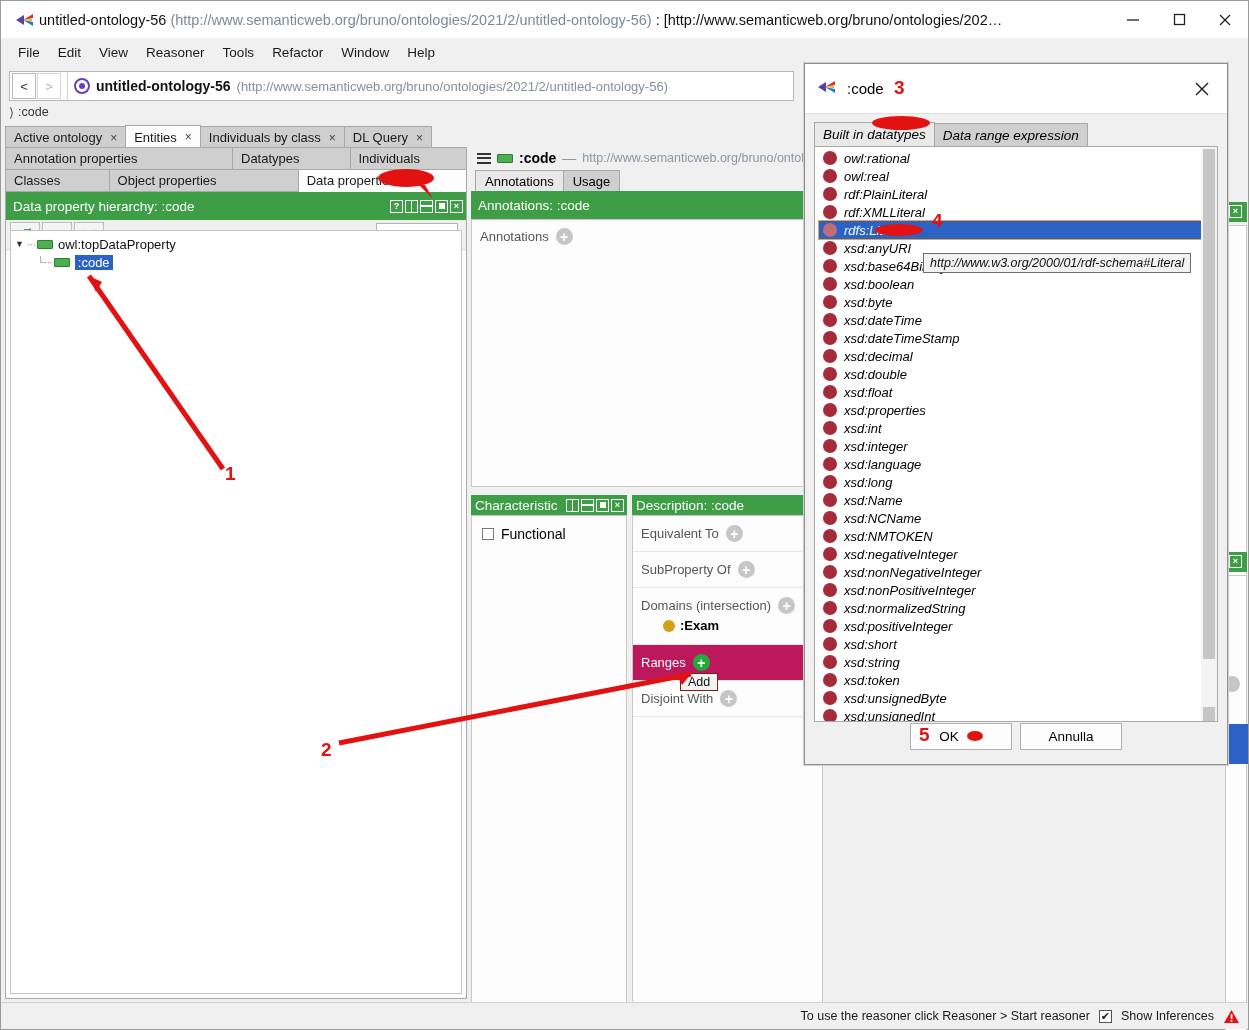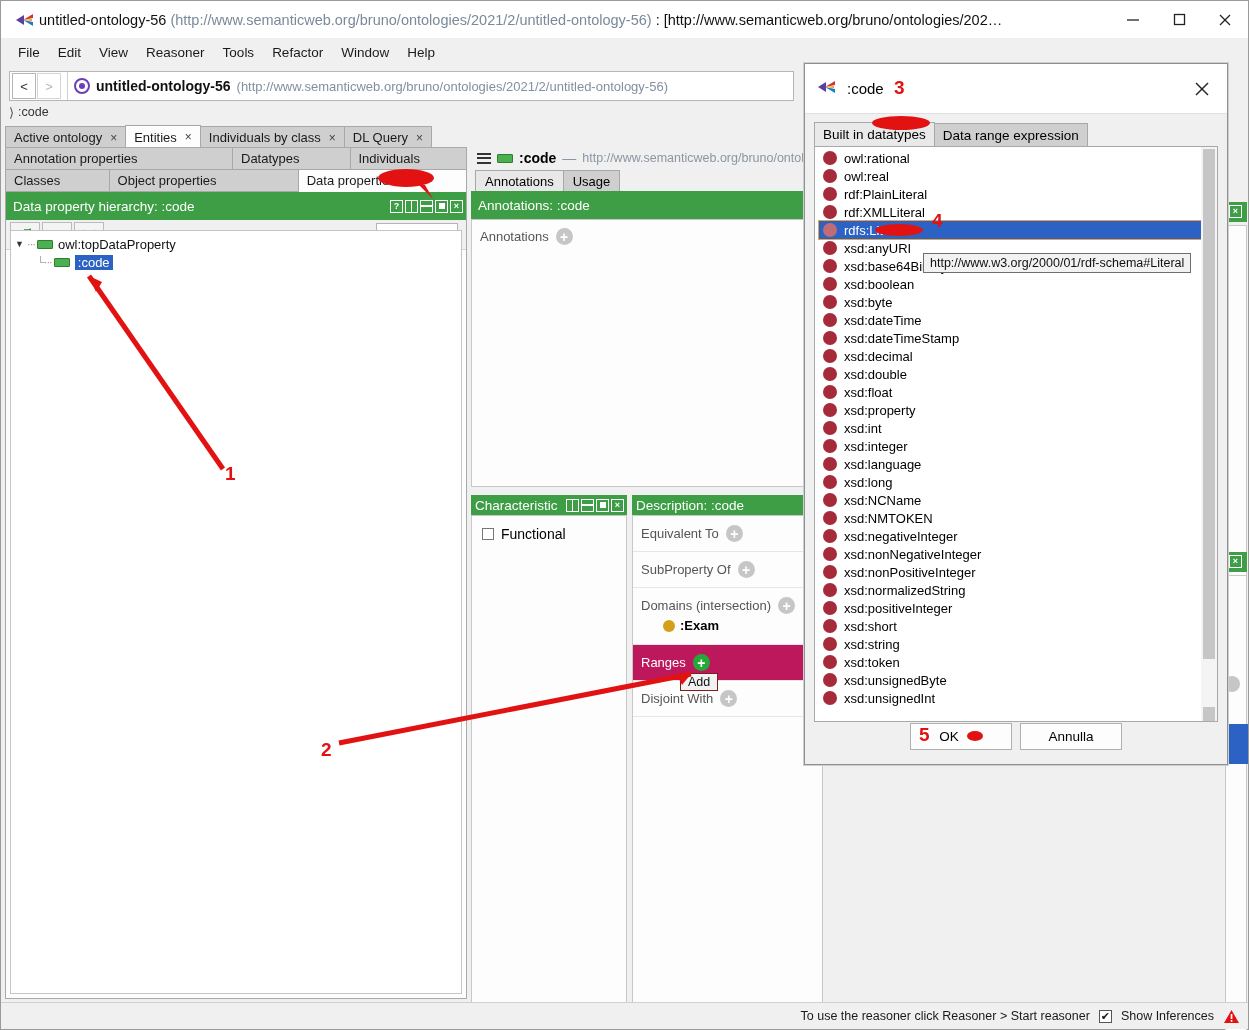--- a/index.html
+++ b/index.html
@@ -225,21 +225,21 @@
     position: absolute; left: 803px; top: 62px; width: 424px; height: 702px;
     background: #f0f0f0; border: 1px solid #8f8f8f;
     box-shadow: 0 0 0 1px #cfcfcf;
   }
   .dlg-title {
     height: 50px; background: #fff; display: flex; align-items: center;
     padding: 0 8px 0 12px; border-bottom: 1px solid #e0e0e0;
   }
   .dlg-title .t { font-size: 15px; margin-left: 10px; flex: 1; }
   .dlg-close { width: 34px; height: 34px; display:flex; align-items:center; justify-content:center; }
-  .dlg-body { padding: 8px 9px 0 9px; }
+  .dlg-body { padding: 8px 9px 0 9px; font-style: italic; }
   .dlg-tabs { display: flex; align-items: flex-end; height: 24px; }
   .dlg-tab {
     height: 23px; padding: 0 8px; display: flex; align-items: center;
     border: 1px solid #a8a8a8; border-bottom: none; font-size: 13.5px;
     background: #cfcfcf; margin-right: -1px; position: relative;
   }
   .dlg-tab.active { background: #e9e9e9; height: 24px; }
   .dlg-list-wrap {
     border: 1px solid #a8a8a8; background: #fff; height: 576px;
     position: relative; overflow: hidden;
@@ -652,37 +652,41 @@
             <div class="dt-row">
               <span class="dt-dot"></span>
               <span>xsd:double</span>
             </div>
             <div class="dt-row">
               <span class="dt-dot"></span>
               <span>xsd:float</span>
             </div>
             <div class="dt-row">
               <span class="dt-dot"></span>
-              <span>xsd:property</span>
+              <span>xsd:properties</span>
             </div>
             <div class="dt-row">
               <span class="dt-dot"></span>
               <span>xsd:int</span>
             </div>
             <div class="dt-row">
               <span class="dt-dot"></span>
               <span>xsd:integer</span>
             </div>
             <div class="dt-row">
               <span class="dt-dot"></span>
               <span>xsd:language</span>
             </div>
             <div class="dt-row">
               <span class="dt-dot"></span>
               <span>xsd:long</span>
+            </div>
+            <div class="dt-row">
+              <span class="dt-dot"></span>
+              <span>xsd:Name</span>
             </div>
             <div class="dt-row">
               <span class="dt-dot"></span>
               <span>xsd:NCName</span>
             </div>
             <div class="dt-row">
               <span class="dt-dot"></span>
               <span>xsd:NMTOKEN</span>
             </div>
             <div class="dt-row">

